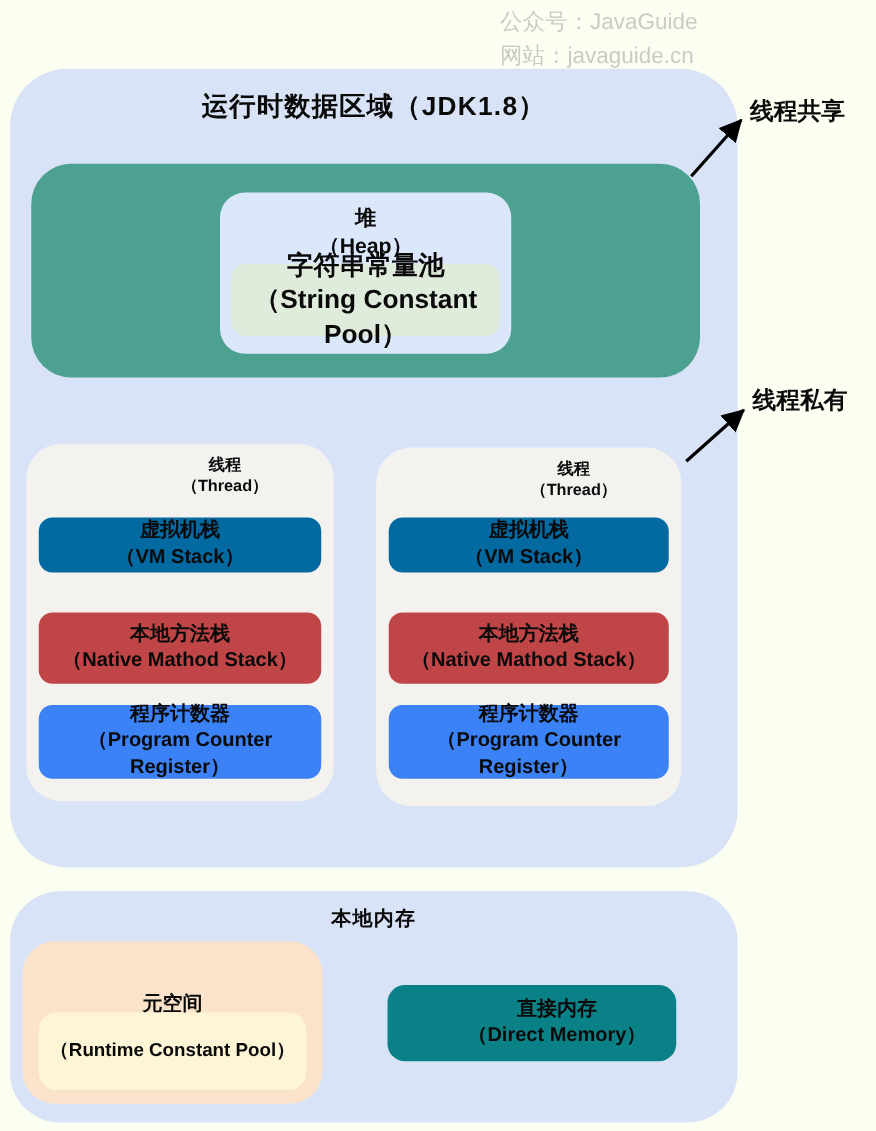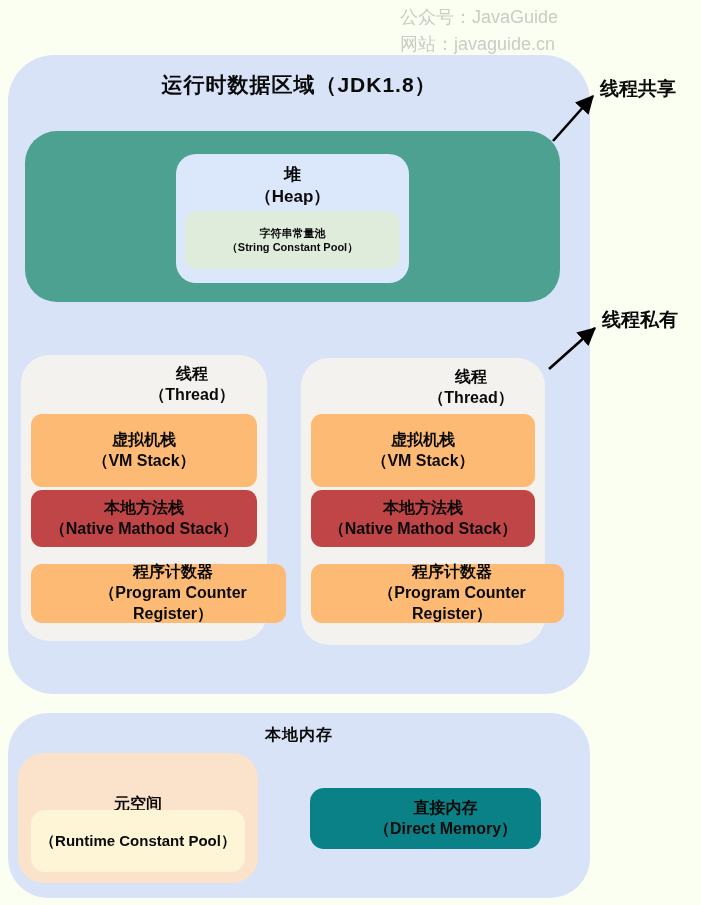--- a/index.html
+++ b/index.html
@@ -19,32 +19,32 @@
   
   .runtime-area{left:8px;top:55px;width:582px;height:639px;background:#D9E3F7;border-radius:46px;}
   .rt-title{left:0;top:16px;width:100%;font-size:21px;font-weight:700;text-align:center;letter-spacing:1px;}
 
   .heap-container{left:17px;top:76px;width:535px;height:171px;background:#4DA191;border-radius:32px;}
   .heap-box{left:151px;top:23px;width:233px;height:129px;background:#DBE7FA;border-radius:20px;}
   .heap-box .lbl{font-size:17px;line-height:1.3;}
   .heap-title{left:0;top:10px;width:100%;}
   .string-pool{left:9px;top:57px;width:215px;height:58px;background:#DFECDB;border-radius:12px;
     display:flex;flex-direction:column;justify-content:center;}
-  .string-pool .lbl{font-size:11px;line-height:1.3;}
+  .string-pool .lbl{font-size:21px;line-height:1.3;}
 
   .thread-box{background:#F4F2EF;border-radius:28px;}
   .thread-left{left:13px;top:300px;width:246px;height:286px;}
   .thread-right{left:293px;top:303px;width:244px;height:287px;}
-  .thread-title{left:16px;top:9px;width:100%;font-size:16px;line-height:1.3;padding-left:32px;}
+  .thread-title{left:4px;top:9px;width:100%;font-size:13px;line-height:1.3;padding-left:32px;}
   .slot{left:10px;width:226px;border-radius:11px;display:flex;flex-direction:column;justify-content:center;}
   .thread-right .slot{width:224px;}
   .slot .lbl{font-size:16px;line-height:1.3;font-weight:700;text-align:center;}
-  .vm-stack{background:#fdba74;height:73px;}
+  .vm-stack{background:#0369a1;height:44px;}
   .native-stack{background:#C04547;height:57px;}
-  .pc-register{background:#fdba74;height:59px;padding-left:29px;}
+  .pc-register{background:#3b82f6;height:59px;}
   .thread-left .vm-stack{top:59px;} .thread-left .native-stack{top:135px;} .thread-left .pc-register{top:209px;}
   .thread-right .vm-stack{top:56px;} .thread-right .native-stack{top:132px;} .thread-right .pc-register{top:206px;}
 
   
   .anno{font-size:19px;font-weight:700;}
   .anno-shared{left:600px;top:76px;}
   .anno-private{left:602px;top:307px;}
   .arrow-layer{left:0;top:0;width:701px;height:905px;pointer-events:none;}
 
   

